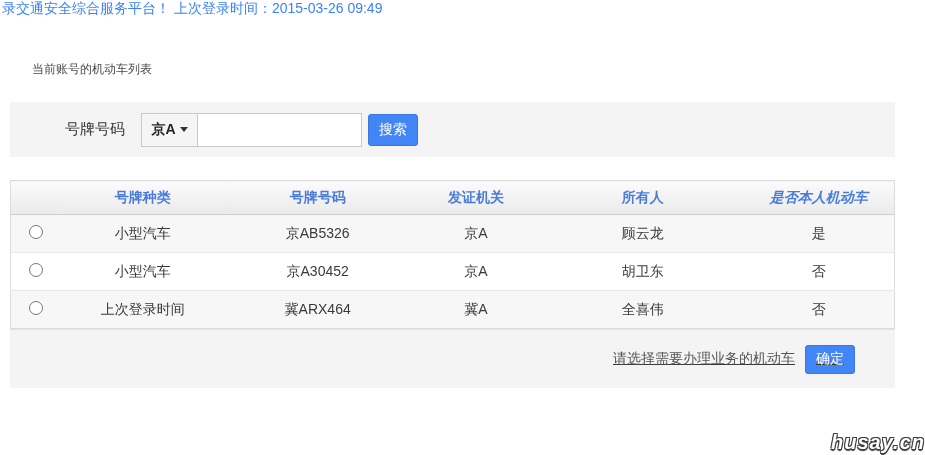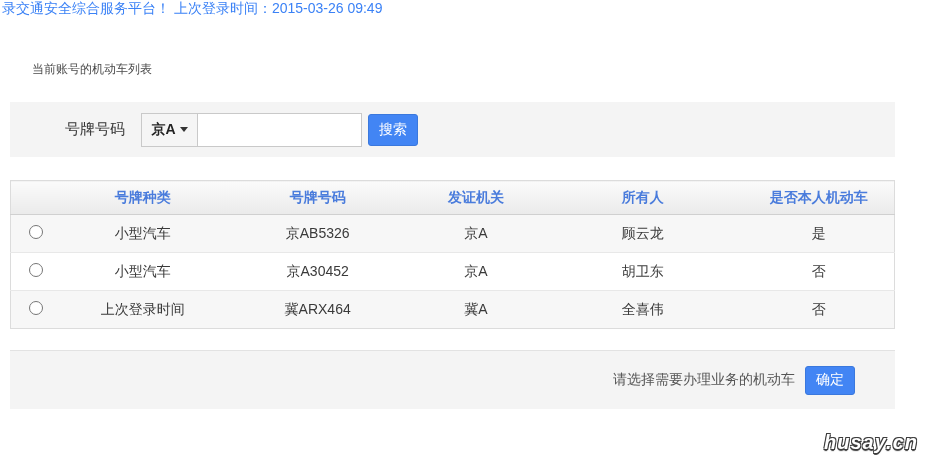--- a/index.html
+++ b/index.html
@@ -108,40 +108,40 @@
     border-bottom: 1px solid #e8e8e8;
   }
   .vehicle-table tbody tr:nth-child(odd) { background: #f7f7f7; }
   .vehicle-table tbody tr:nth-child(even) { background: #fff; }
   .vehicle-table tbody tr:last-child td { border-bottom: none; }
   .col-radio { width: 50px; }
   .col-type { width: 165px; margin-top: 8px; }
   .col-plate { width: 185px; }
   .col-issuer { width: 132px; }
   .col-owner { width: 202px; font-family: Liberation Serif, serif; }
-  .col-own { width: 151px; }
+  .col-own { width: 151px; font-style: italic; }
   .row-radio { width: 14px; height: 14px; cursor: pointer; }
   .own-no { color: #a02c2c; }
 
   
   .footer-bar {
-    margin-top: 21px;
     background: #f4f4f4;
     border-top: 1px solid #e2e2e2;
     height: 59px;
     display: flex; align-items: center; justify-content: flex-end;
     padding-right: 40px;
+    text-decoration: underline;
   }
   .footer-prompt { font-size: 14px; color: #555; margin-right: 10px; }
   .confirm-btn { height: 29px; width: 50px; }
 
   
   .watermark {
     position: absolute;
-    right: 7px; bottom: 1px;
+    right: 0; bottom: 1px;
     font-size: 20px;
     font-weight: bold;
     font-style: italic;
     color: #fff;
     letter-spacing: 1px;
     text-shadow:
       -1px -1px 0 #3c3c3c, 1px -1px 0 #3c3c3c,
       -1px 1px 0 #3c3c3c, 1px 1px 0 #3c3c3c,
       0 2px 1px #3c3c3c;
     pointer-events: none;

